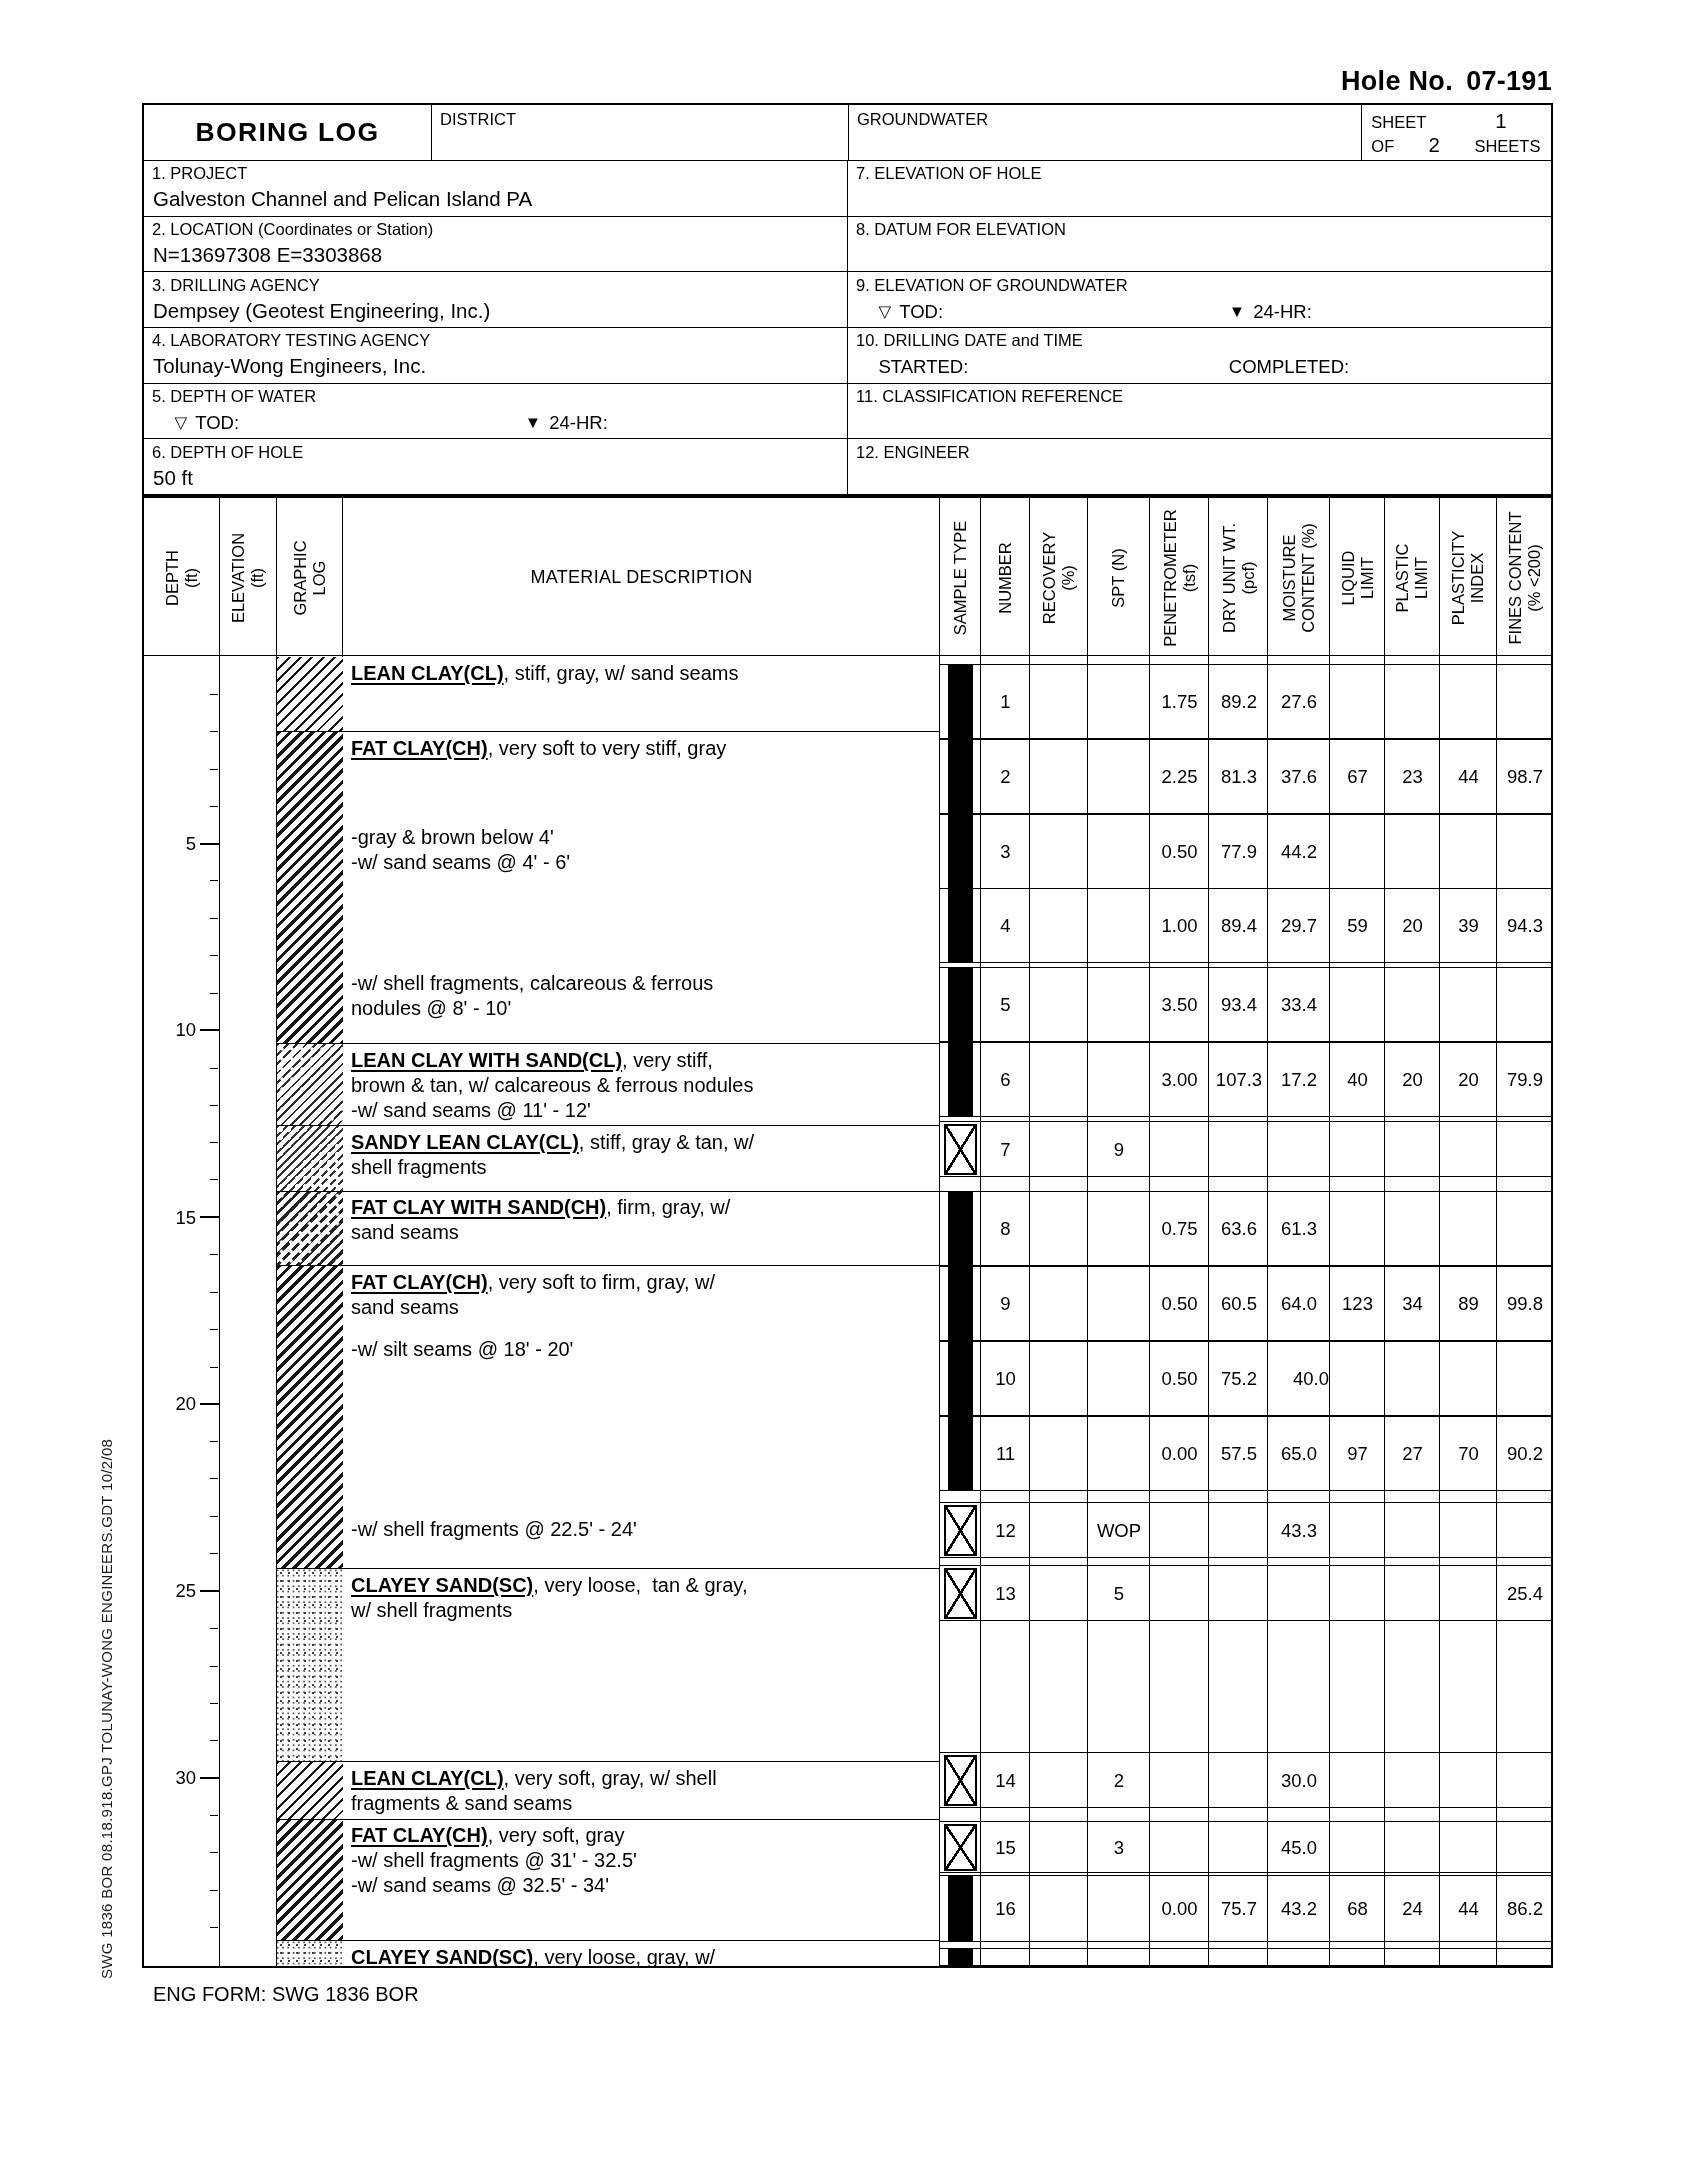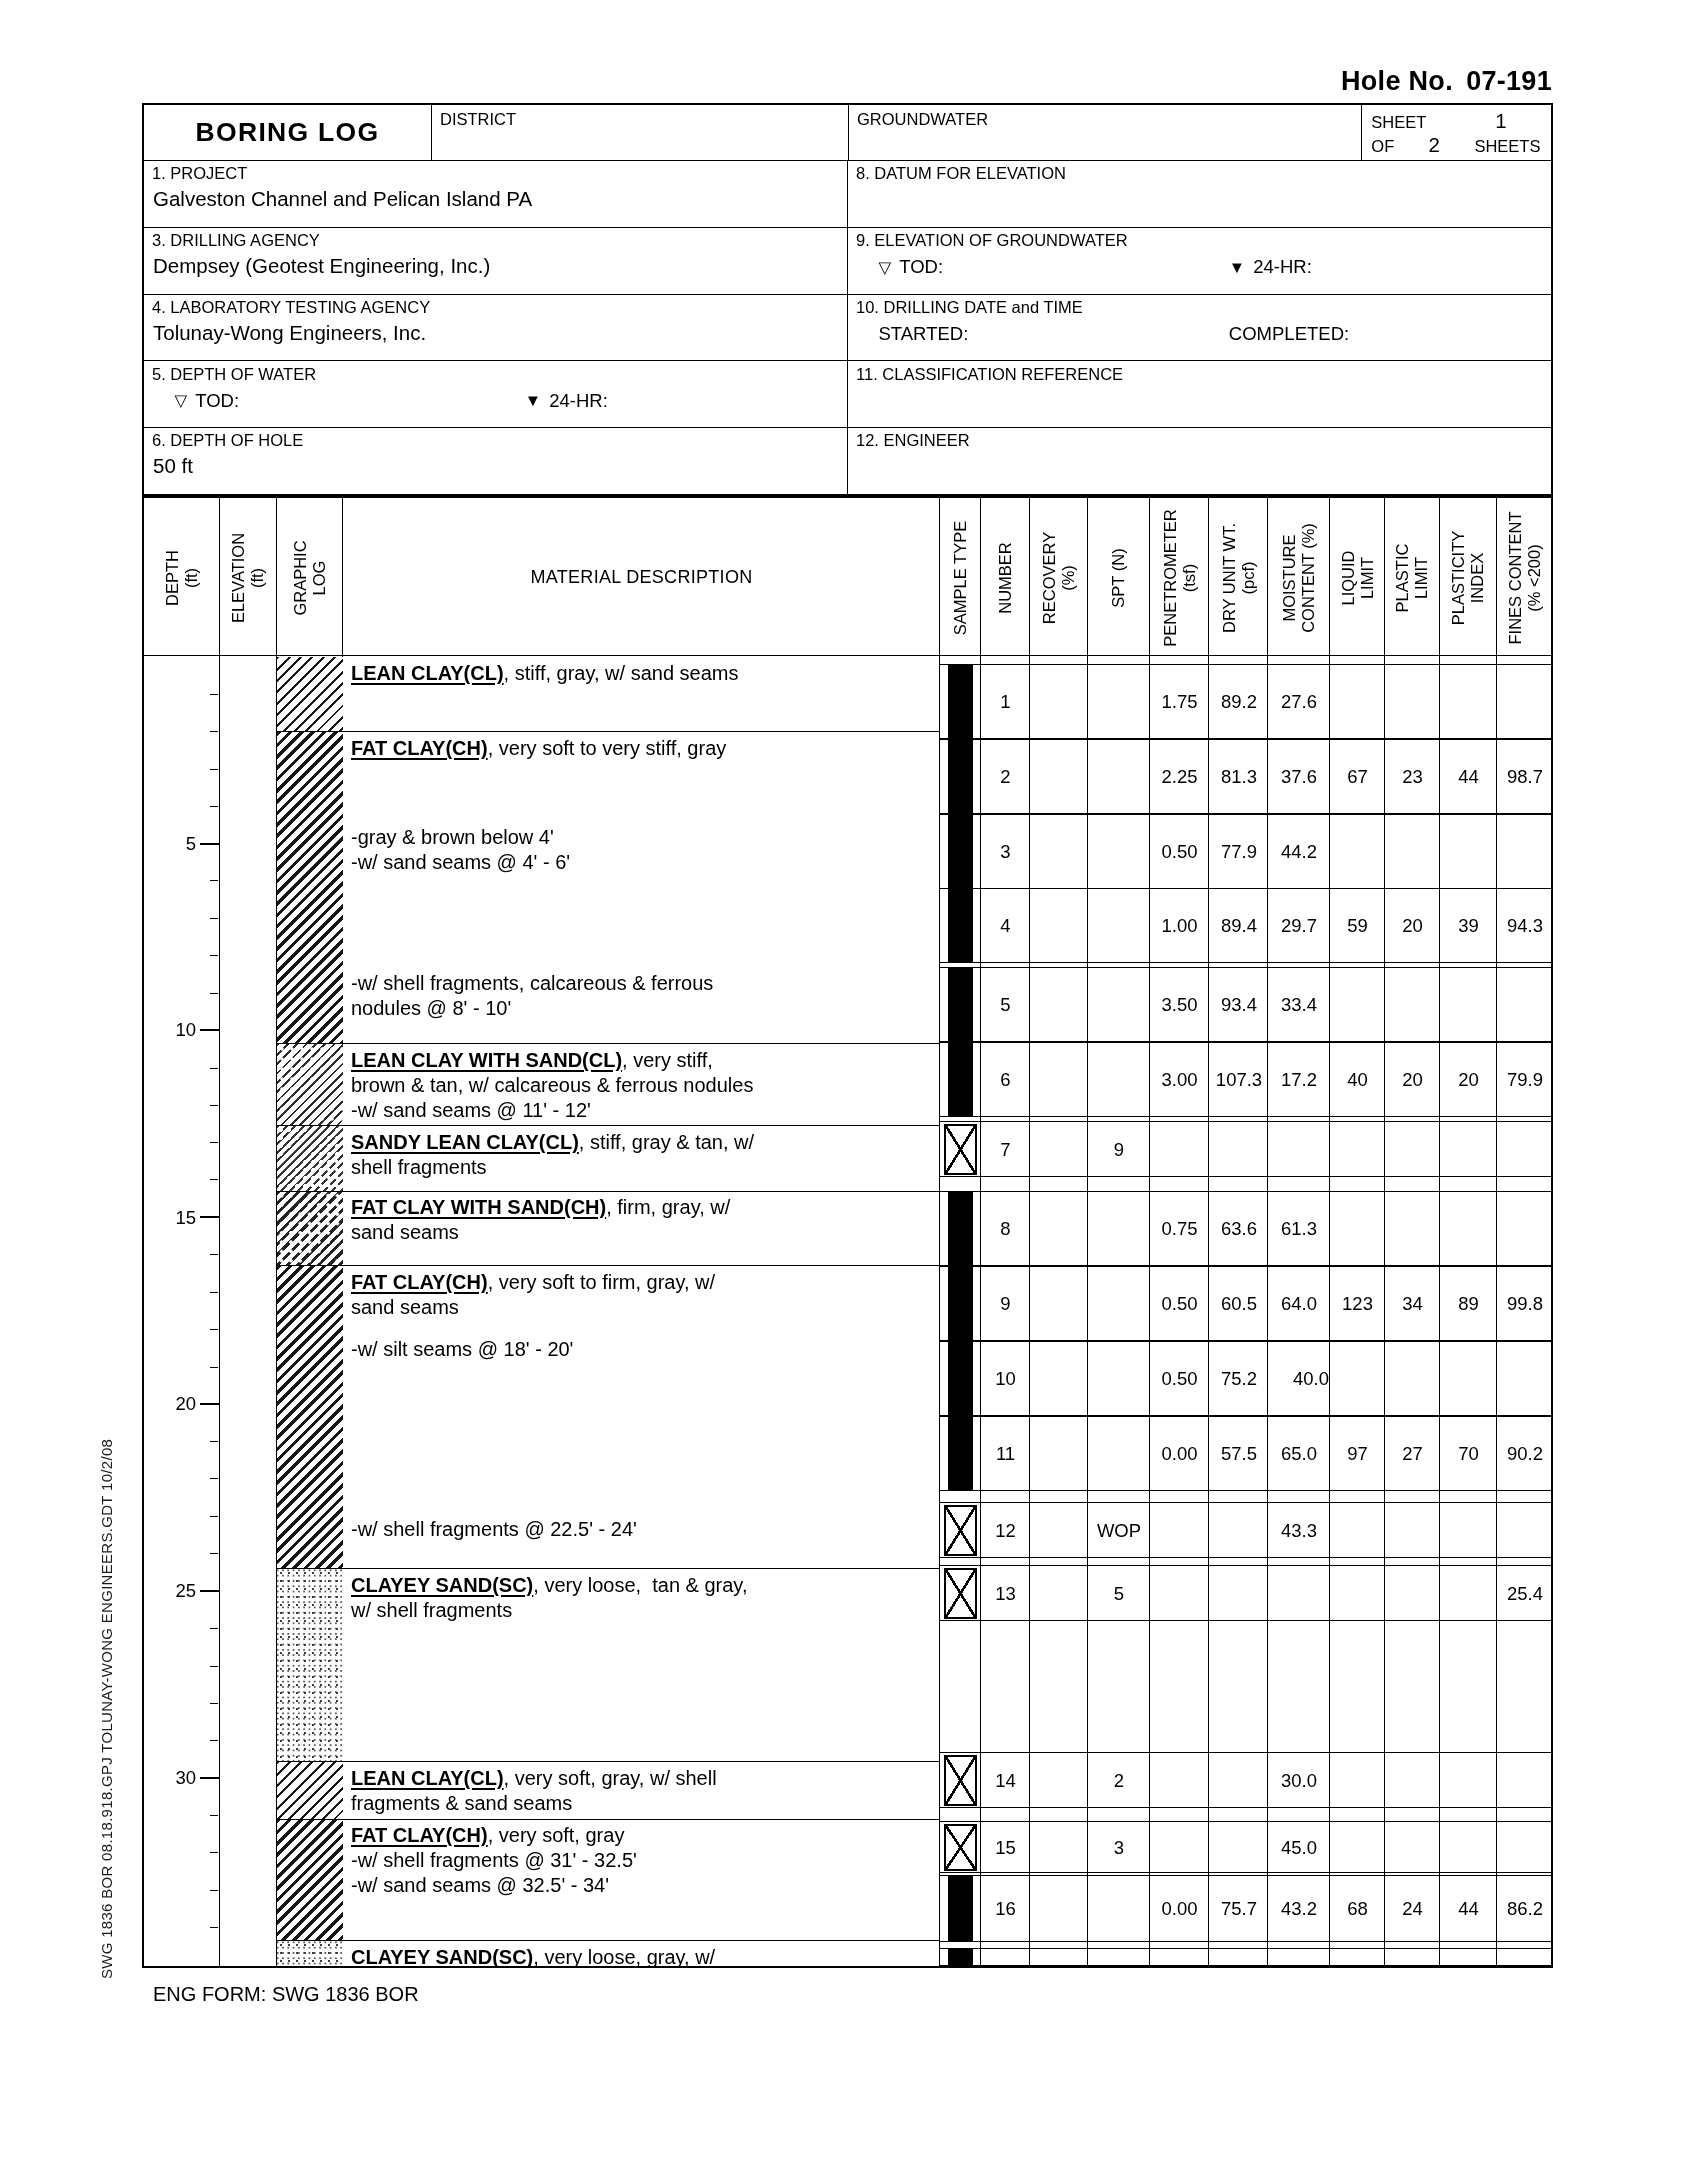--- a/index.html
+++ b/index.html
@@ -104,20 +104,24 @@
         </div>
       </div>
     </div>
     <div class="fh-cols">
       <div class="fh-col left" id="fh-left">
           <div class="fcell">
             <div class="flbl">1. PROJECT</div>
             <div class="fval">Galveston Channel and Pelican Island PA</div>
           </div>
           <div class="fcell">
+            <div class="flbl">2. LOCATION (Coordinates or Station)</div>
+            <div class="fval">N=13697308  E=3303868</div>
+          </div>
+          <div class="fcell">
             <div class="flbl">3. DRILLING AGENCY</div>
             <div class="fval">Dempsey (Geotest Engineering, Inc.)</div>
           </div>
           <div class="fcell">
             <div class="flbl">4. LABORATORY TESTING AGENCY</div>
             <div class="fval">Tolunay-Wong Engineers, Inc.</div>
           </div>
           <div class="fcell">
             <div class="flbl">5. DEPTH OF WATER</div>
             <div class="fsubs">
@@ -130,20 +134,23 @@
                 <div class="fsubtxt">24-HR:</div>
               </div>
             </div>
           </div>
           <div class="fcell">
             <div class="flbl">6. DEPTH OF HOLE</div>
             <div class="fval">50 ft</div>
           </div>
         </div>
       <div class="fh-col" id="fh-right">
+          <div class="fcell">
+            <div class="flbl">7. ELEVATION OF HOLE</div>
+          </div>
           <div class="fcell">
             <div class="flbl">8. DATUM FOR ELEVATION</div>
           </div>
           <div class="fcell">
             <div class="flbl">9. ELEVATION OF GROUNDWATER</div>
             <div class="fsubs">
               <div class="fsub">
                 <div class="sym">▽</div>
                 <div class="fsubtxt">TOD:</div>
               </div>

